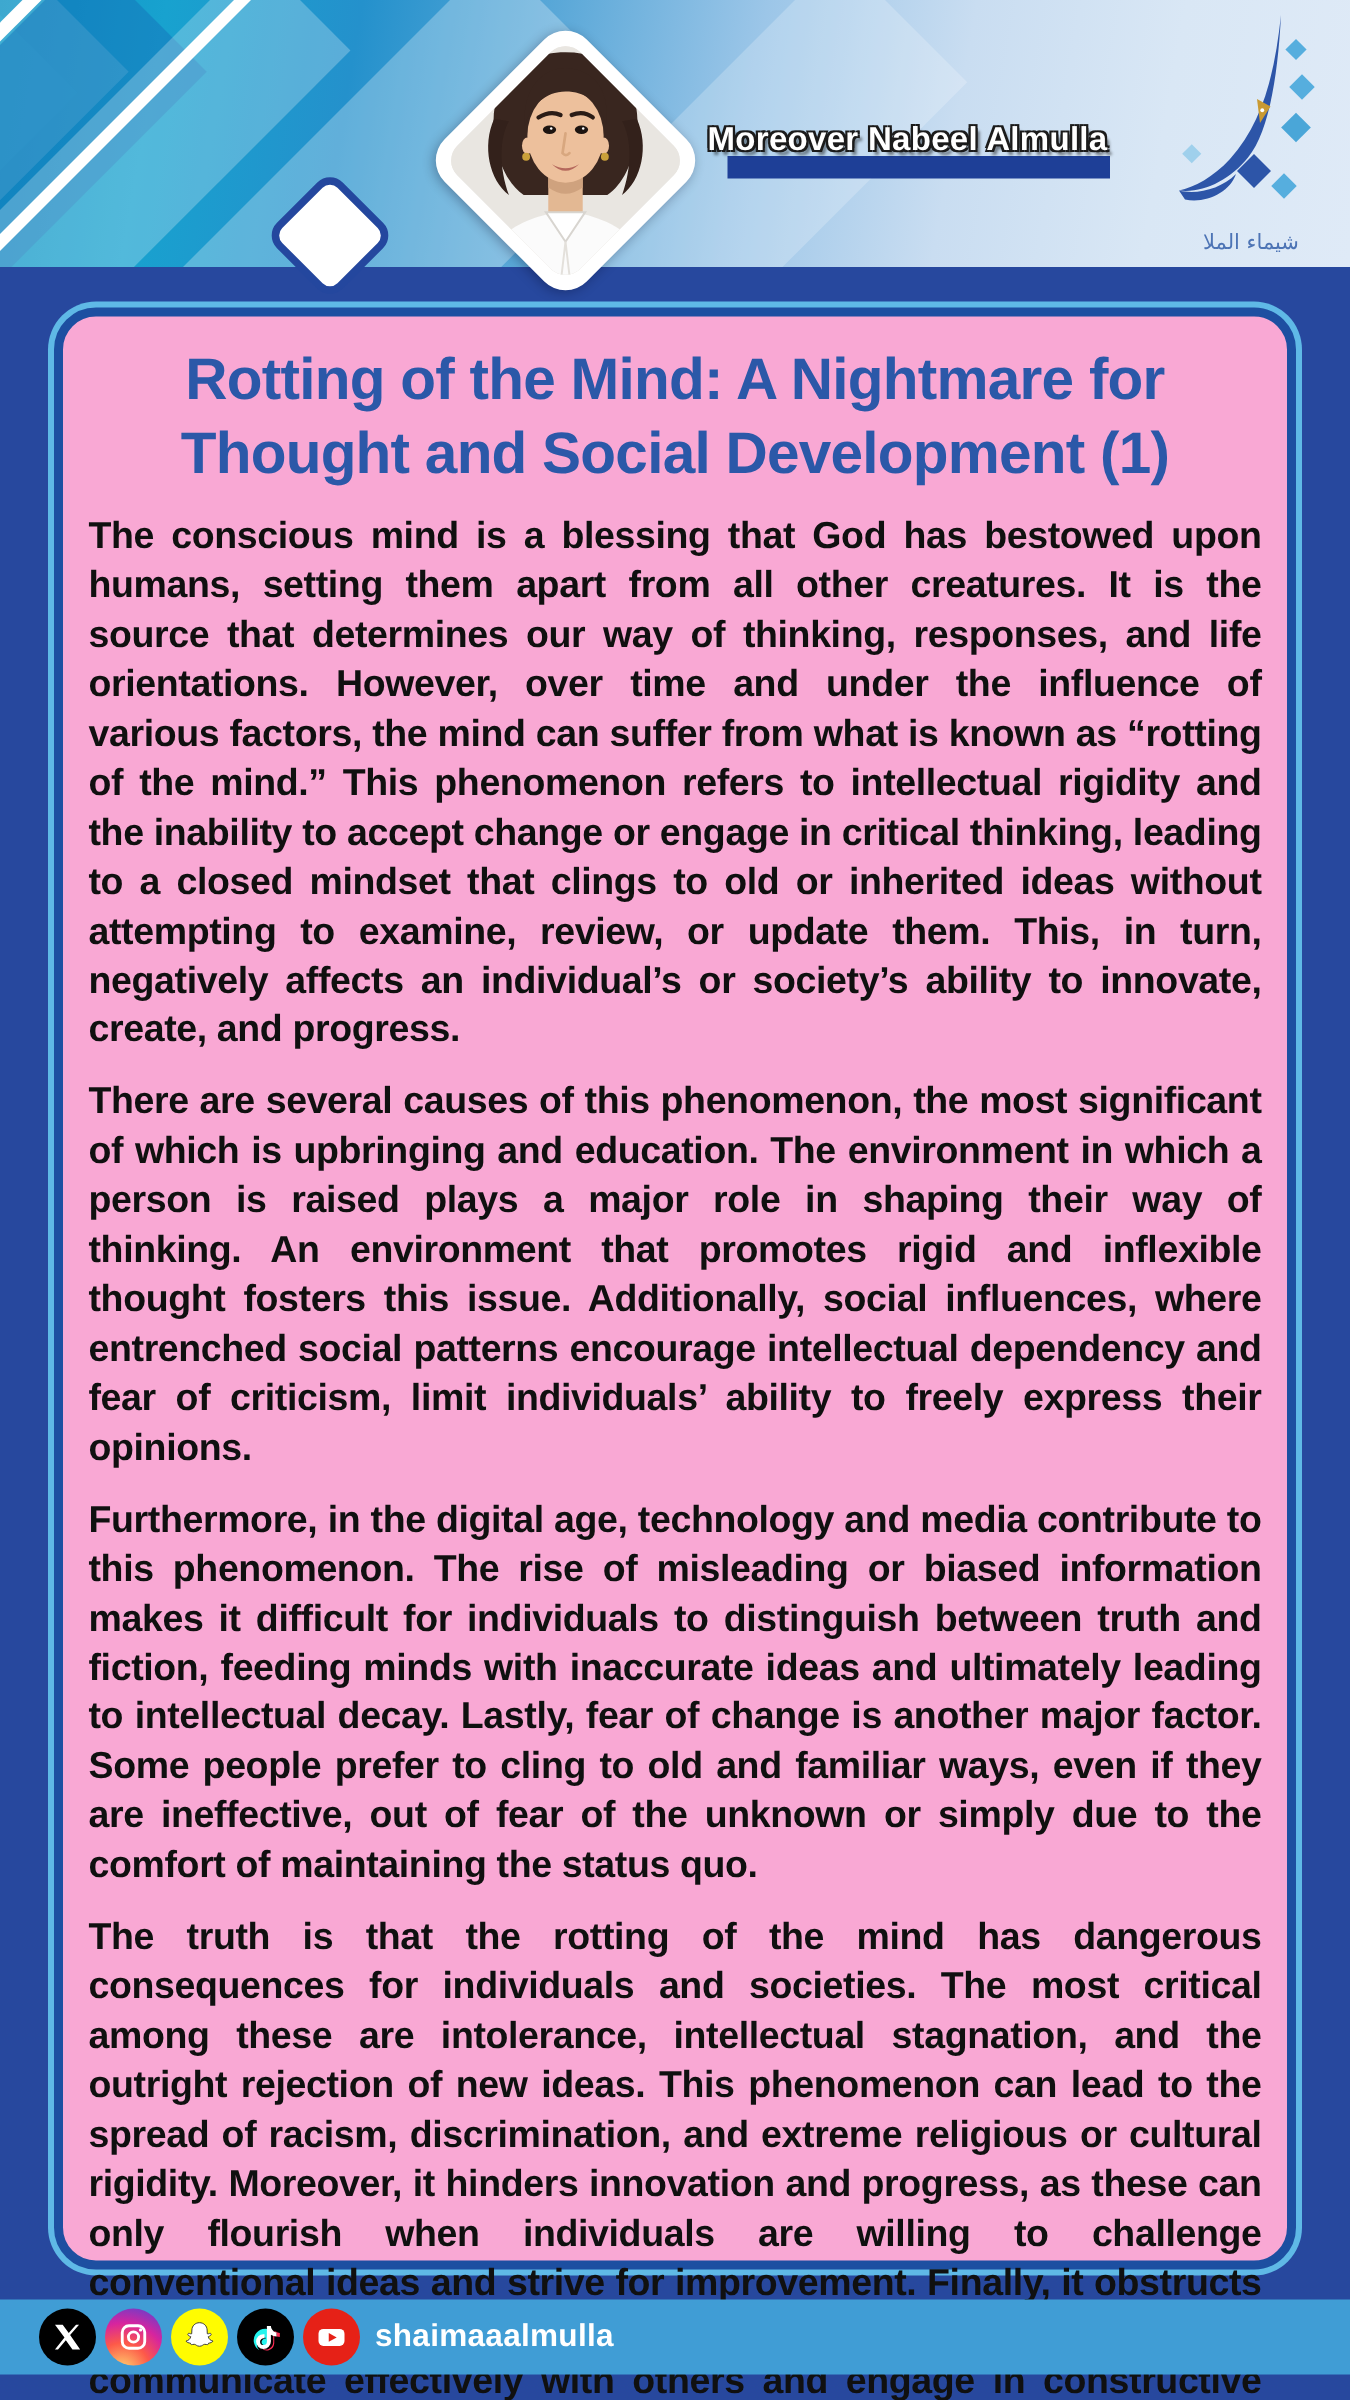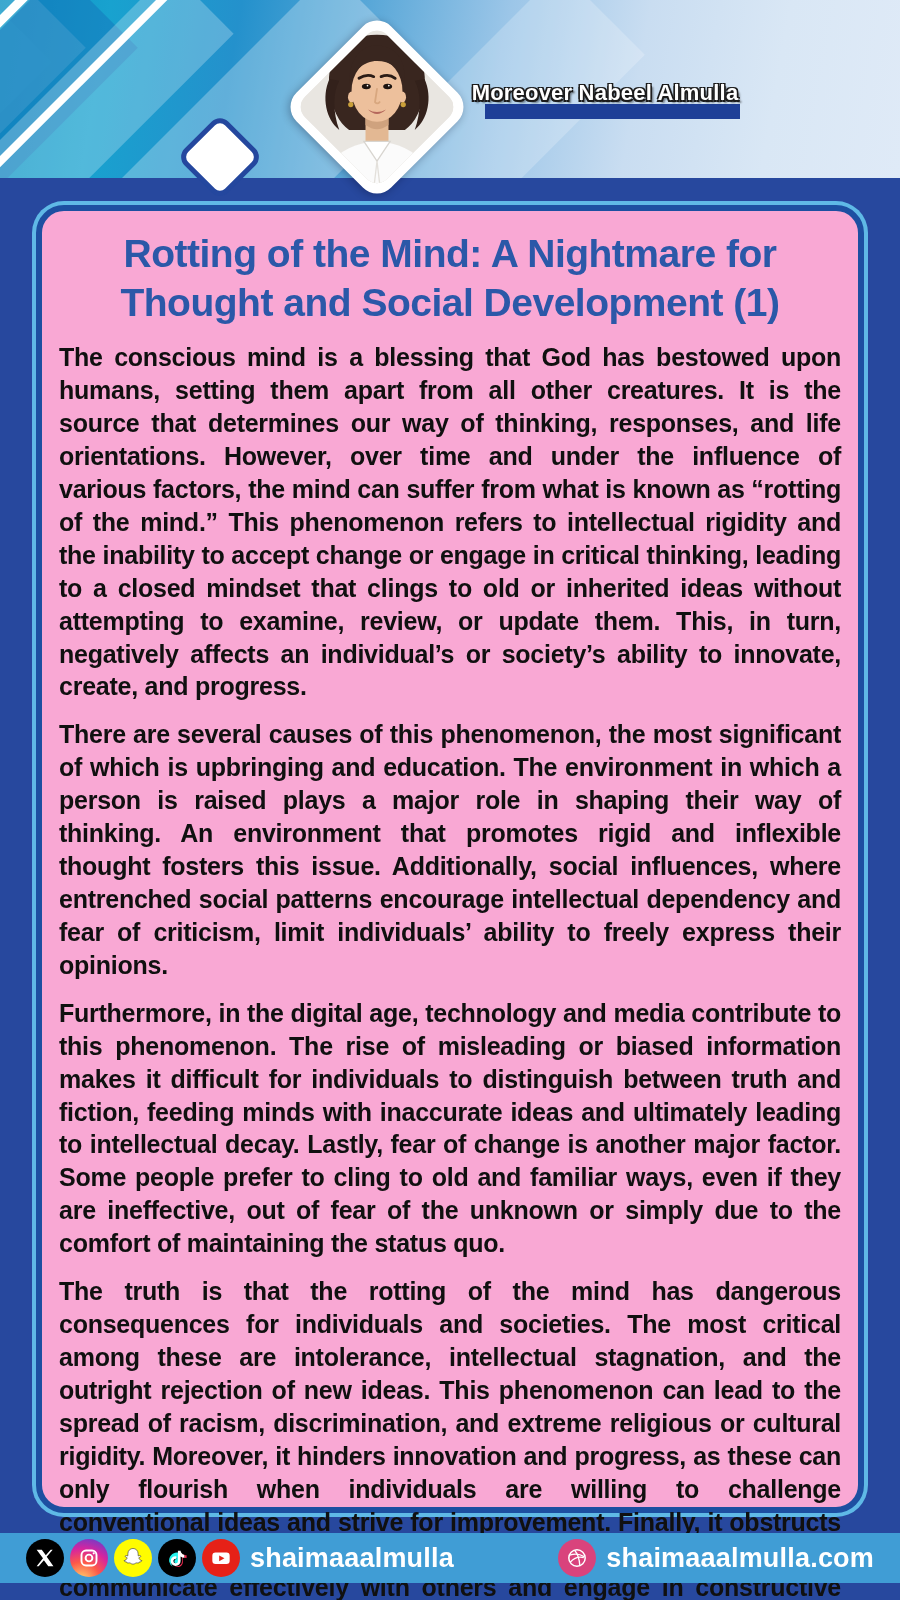--- a/index.html
+++ b/index.html
@@ -61,21 +61,21 @@
   .sgroup { display:flex; align-items:center; gap:6px; }
   .icn { width:38px; height:38px; border-radius:50%; flex:0 0 auto;
          display:flex; align-items:center; justify-content:center; }
   .icn svg { display:block; }
   .icn-x, .icn-tiktok { background:#000000; }
   .icn-instagram { background:radial-gradient(circle at 30% 110%, #ffdb71 0%, #fd5949 38%, #d6249f 65%, #6a3ecb 92%); }
   .icn-snapchat { background:#fffc00; }
   .icn-youtube { background:#e62117; }
   .icn-facebook { background:#ffffff; border:2px solid #2f5ba8; }
   .icn-website { background:#d9437c; }
-  .handle { color:#ffffff; font-size:27px; font-weight:bold; letter-spacing:0.2px; margin-left:4px; }
+  .handle { color:#ffffff; font-size:21px; font-weight:bold; letter-spacing:0.2px; margin-left:4px; }
   .spacer { flex:1 1 auto; }
 </style>
 </head>
 <body>
 
 <div class="page">
 
   <div class="header">
     <div class="band band1"></div>
     <div class="band band2"></div>
@@ -119,20 +119,35 @@
         </svg>
       </div>
     </div>
   </div>
 
   <div class="name-plate">
     <div class="name-bar"></div>
     <div class="name-text">Moreover Nabeel Almulla</div>
   </div>
 
+  <div class="brand-logo">
+    <svg width="124" height="172" viewBox="0 0 124 172">
+      <path d="M94 6 C90 44 82 78 60 102 C49 114 36 121 26 123 C42 125 60 116 72 101 C86 84 92 46 94 6 Z" fill="#2d55a8"></path>
+      <path d="M26 123 C38 126 54 122 64 112 C60 124 44 132 30 129 Z" fill="#2d55a8"></path>
+      <rect x="99" y="24" width="10" height="10" transform="rotate(45 104 29)" fill="#56aede"></rect>
+      <rect x="102" y="48" width="12" height="12" transform="rotate(45 108 54)" fill="#56aede"></rect>
+      <rect x="97" y="74" width="14" height="14" transform="rotate(45 104 81)" fill="#4aa6d8"></rect>
+      <rect x="68" y="102" width="16" height="16" transform="rotate(45 76 110)" fill="#2d55a8"></rect>
+      <rect x="30" y="94" width="9" height="9" transform="rotate(45 34.5 98.5)" fill="#9fd0ec"></rect>
+      <rect x="90" y="114" width="12" height="12" transform="rotate(45 96 120)" fill="#56aede"></rect>
+      <polygon points="78,62 87,67 80,78" fill="#c99a33"></polygon>
+      <circle cx="81.5" cy="69.5" r="1.3" fill="#ffffff"></circle>
+      <text x="74" y="162" text-anchor="middle" font-size="14" fill="#4d74b5" font-family="'DejaVu Sans', sans-serif">شيماء الملا</text>
+    </svg>
+  </div>
 
   <div class="card">
     <h1 class="title">
       <span>Rotting of the Mind: A Nightmare for</span>
       <span>Thought and Social Development (1)</span>
     </h1>
     <p>The conscious mind is a blessing that God has bestowed upon humans, setting them apart from all other creatures. It is the source that determines our way of thinking, responses, and life orientations. However, over time and under the influence of various factors, the mind can suffer from what is known as “rotting of the mind.” This phenomenon refers to intellectual rigidity and the inability to accept change or engage in critical thinking, leading to a closed mindset that clings to old or inherited ideas without attempting to examine, review, or update them. This, in turn, negatively affects an individual’s or society’s ability to innovate, create, and progress.</p>
     <p>There are several causes of this phenomenon, the most significant of which is upbringing and education. The environment in which a person is raised plays a major role in shaping their way of thinking. An environment that promotes rigid and inflexible thought fosters this issue. Additionally, social influences, where entrenched social patterns encourage intellectual dependency and fear of criticism, limit individuals’ ability to freely express their opinions.</p>
     <p>Furthermore, in the digital age, technology and media contribute to this phenomenon. The rise of misleading or biased information makes it difficult for individuals to distinguish between truth and fiction, feeding minds with inaccurate ideas and ultimately leading to intellectual decay. Lastly, fear of change is another major factor. Some people prefer to cling to old and familiar ways, even if they are ineffective, out of fear of the unknown or simply due to the comfort of maintaining the status quo.</p>
     <p>The truth is that the rotting of the mind has dangerous consequences for individuals and societies. The most critical among these are intolerance, intellectual stagnation, and the outright rejection of new ideas. This phenomenon can lead to the spread of racism, discrimination, and extreme religious or cultural rigidity. Moreover, it hinders innovation and progress, as these can only flourish when individuals are willing to challenge conventional ideas and strive for improvement. Finally, it obstructs understanding and cooperation, as a decayed mind struggles to communicate effectively with others and engage in constructive idea exchange.</p>
@@ -168,26 +183,15 @@
       <div class="icn icn-youtube">
         <svg width="26" height="26" viewBox="0 0 24 24">
           <rect x="4" y="7" width="16" height="10.5" rx="3" fill="#ffffff"></rect>
           <polygon points="10.3,9.6 15.2,12.25 10.3,14.9" fill="#e62117"></polygon>
         </svg>
       </div>
       <div class="handle">shaimaaalmulla</div>
     </div>
     <div class="spacer"></div>
     <div class="spacer"></div>
-    <div class="sgroup">
-      <div class="icn icn-website">
-        <svg width="24" height="24" viewBox="0 0 24 24" fill="none">
-          <circle cx="12" cy="12" r="8.2" stroke="#ffffff" stroke-width="1.5"></circle>
-          <path d="M4.6 9.2c4.8-1.7 10-1.4 14.5 1.4" stroke="#ffffff" stroke-width="1.3"></path>
-          <path d="M5.2 16.2c3.8-4.2 8.6-5.8 13.6-4.6" stroke="#ffffff" stroke-width="1.3"></path>
-          <path d="M9.6 4.3c3.2 3.7 4.8 8.6 5.2 15.2" stroke="#ffffff" stroke-width="1.3"></path>
-        </svg>
-      </div>
-      <div class="handle">shaimaaalmulla.com</div>
-    </div>
   </div>
 
 </div>
 
 </body></html>

